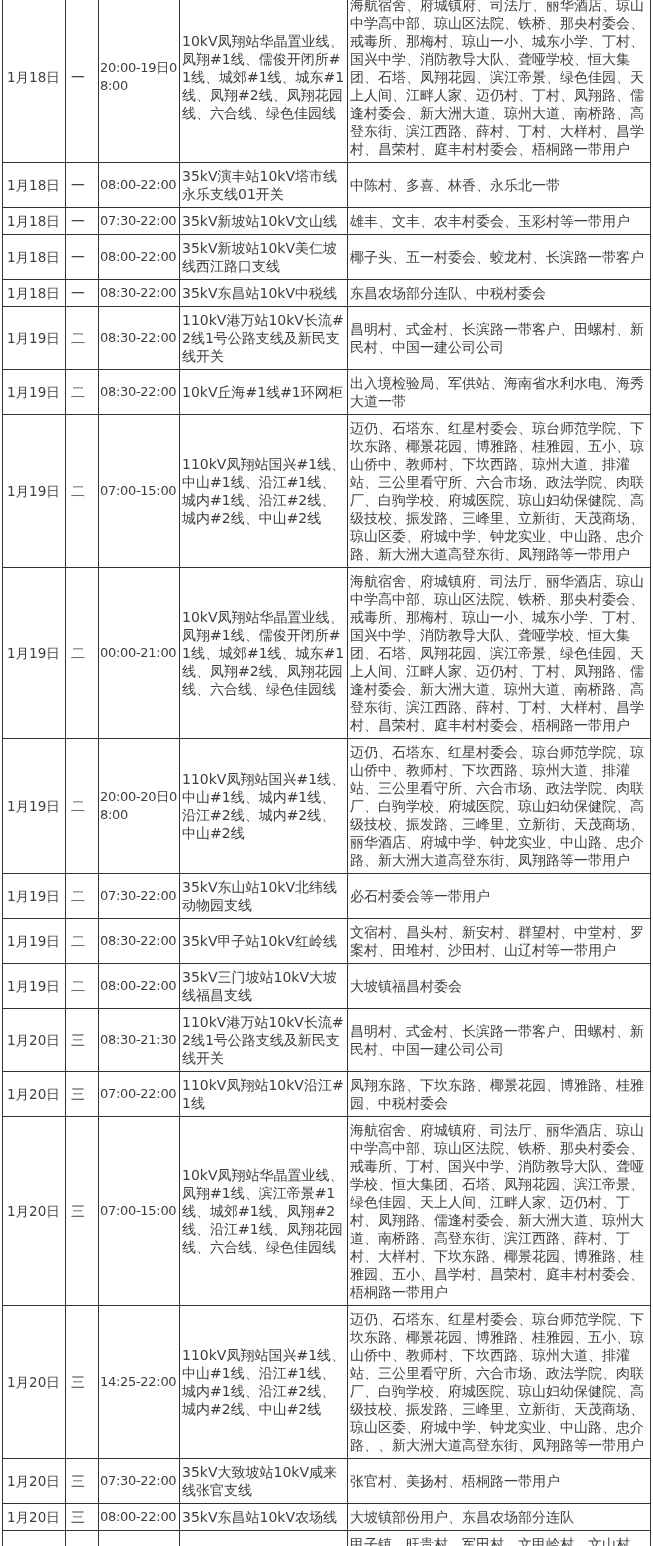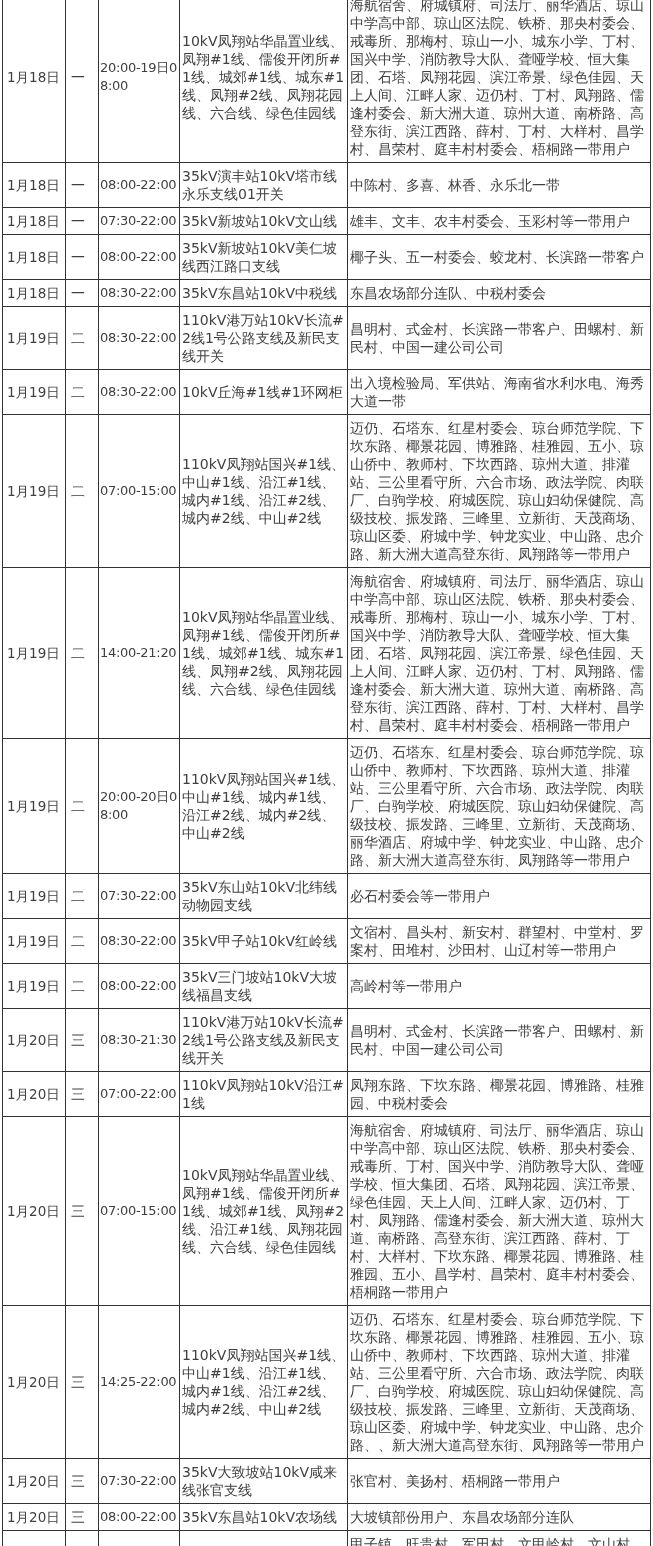--- a/index.html
+++ b/index.html
@@ -99,21 +99,21 @@
       <tr>
         <td class="date">1月19日</td>
         <td class="week">二</td>
         <td class="time">07:00-15:00</td>
         <td class="line">110kV凤翔站国兴#1线、中山#1线、沿江#1线、城内#1线、沿江#2线、城内#2线、中山#2线</td>
         <td class="area">迈仍、石塔东、红星村委会、琼台师范学院、下坎东路、椰景花园、博雅路、桂雅园、五小、琼山侨中、教师村、下坎西路、琼州大道、排灌站、三公里看守所、六合市场、政法学院、肉联厂、白驹学校、府城医院、琼山妇幼保健院、高级技校、振发路、三峰里、立新街、天茂商场、琼山区委、府城中学、钟龙实业、中山路、忠介路、新大洲大道高登东街、凤翔路等一带用户</td>
       </tr>
       <tr>
         <td class="date">1月19日</td>
         <td class="week">二</td>
-        <td class="time">14:00-21:20</td>
+        <td class="time">00:00-21:00</td>
         <td class="line">10kV凤翔站华晶置业线、凤翔#1线、儒俊开闭所#1线、城郊#1线、城东#1线、凤翔#2线、凤翔花园线、六合线、绿色佳园线</td>
         <td class="area">海航宿舍、府城镇府、司法厅、丽华酒店、琼山中学高中部、琼山区法院、铁桥、那央村委会、戒毒所、那梅村、琼山一小、城东小学、丁村、国兴中学、消防教导大队、聋哑学校、恒大集团、石塔、凤翔花园、滨江帝景、绿色佳园、天上人间、江畔人家、迈仍村、丁村、凤翔路、儒逢村委会、新大洲大道、琼州大道、南桥路、高登东街、滨江西路、薛村、丁村、大样村、昌学村、昌荣村、庭丰村村委会、梧桐路一带用户</td>
       </tr>
       <tr>
         <td class="date">1月19日</td>
         <td class="week">二</td>
         <td class="time">20:00-20日08:00</td>
         <td class="line">110kV凤翔站国兴#1线、中山#1线、城内#1线、沿江#2线、城内#2线、中山#2线</td>
         <td class="area">迈仍、石塔东、红星村委会、琼台师范学院、琼山侨中、教师村、下坎西路、琼州大道、排灌站、三公里看守所、六合市场、政法学院、肉联厂、白驹学校、府城医院、琼山妇幼保健院、高级技校、振发路、三峰里、立新街、天茂商场、丽华酒店、府城中学、钟龙实业、中山路、忠介路、新大洲大道高登东街、凤翔路等一带用户</td>
       </tr>
@@ -129,41 +129,41 @@
         <td class="week">二</td>
         <td class="time">08:30-22:00</td>
         <td class="line">35kV甲子站10kV红岭线</td>
         <td class="area">文宿村、昌头村、新安村、群望村、中堂村、罗案村、田堆村、沙田村、山辽村等一带用户</td>
       </tr>
       <tr>
         <td class="date">1月19日</td>
         <td class="week">二</td>
         <td class="time">08:00-22:00</td>
         <td class="line">35kV三门坡站10kV大坡线福昌支线</td>
-        <td class="area">高岭村等一带用户</td>
+        <td class="area">大坡镇福昌村委会</td>
       </tr>
       <tr>
         <td class="date">1月20日</td>
         <td class="week">三</td>
         <td class="time">08:30-21:30</td>
         <td class="line">110kV港万站10kV长流#2线1号公路支线及新民支线开关</td>
         <td class="area">昌明村、式金村、长滨路一带客户、田螺村、新民村、中国一建公司公司</td>
       </tr>
       <tr>
         <td class="date">1月20日</td>
         <td class="week">三</td>
         <td class="time">07:00-22:00</td>
         <td class="line">110kV凤翔站10kV沿江#1线</td>
         <td class="area">凤翔东路、下坎东路、椰景花园、博雅路、桂雅园、中税村委会</td>
       </tr>
       <tr>
         <td class="date">1月20日</td>
         <td class="week">三</td>
         <td class="time">07:00-15:00</td>
-        <td class="line">10kV凤翔站华晶置业线、凤翔#1线、儒俊开闭所#1线、城郊#1线、凤翔#2线、沿江#1线、凤翔花园线、六合线、绿色佳园线</td>
+        <td class="line">10kV凤翔站华晶置业线、凤翔#1线、滨江帝景#1线、城郊#1线、凤翔#2线、沿江#1线、凤翔花园线、六合线、绿色佳园线</td>
         <td class="area">海航宿舍、府城镇府、司法厅、丽华酒店、琼山中学高中部、琼山区法院、铁桥、那央村委会、戒毒所、丁村、国兴中学、消防教导大队、聋哑学校、恒大集团、石塔、凤翔花园、滨江帝景、绿色佳园、天上人间、江畔人家、迈仍村、丁村、凤翔路、儒逢村委会、新大洲大道、琼州大道、南桥路、高登东街、滨江西路、薛村、丁村、大样村、下坎东路、椰景花园、博雅路、桂雅园、五小、昌学村、昌荣村、庭丰村村委会、梧桐路一带用户</td>
       </tr>
       <tr>
         <td class="date">1月20日</td>
         <td class="week">三</td>
         <td class="time">14:25-22:00</td>
         <td class="line">110kV凤翔站国兴#1线、中山#1线、沿江#1线、城内#1线、沿江#2线、城内#2线、中山#2线</td>
         <td class="area">迈仍、石塔东、红星村委会、琼台师范学院、下坎东路、椰景花园、博雅路、桂雅园、五小、琼山侨中、教师村、下坎西路、琼州大道、排灌站、三公里看守所、六合市场、政法学院、肉联厂、白驹学校、府城医院、琼山妇幼保健院、高级技校、振发路、三峰里、立新街、天茂商场、琼山区委、府城中学、钟龙实业、中山路、忠介路、、新大洲大道高登东街、凤翔路等一带用户</td>
       </tr>
       <tr>

